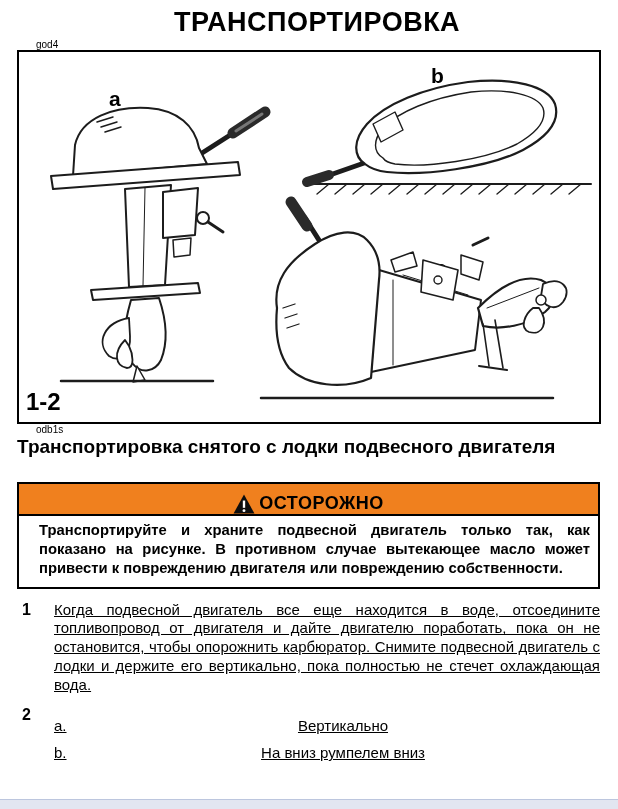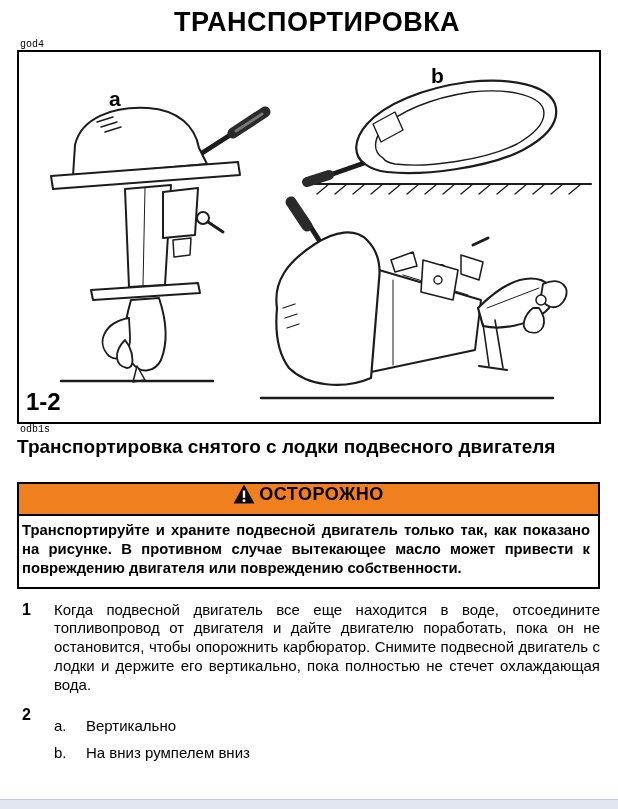--- a/index.html
+++ b/index.html
@@ -14,22 +14,21 @@
   .page-title {
     text-align:center;
     font-size:27px;
     font-weight:bold;
     letter-spacing:.5px;
     margin:7px 0 1px 16px;
   }
   .fig-code {
     font-size:10px;
     line-height:11px;
-    margin-left:20px;
-    font-family:Liberation Mono, monospace;
+    margin-left:36px;
   }
   .figure-box {
     position:relative;
     margin-left:17px;
     width:580px;
     height:370px;
     border:2px solid #000;
     background:#fff;
     box-sizing:content-box;
   }
@@ -58,58 +57,59 @@
     font-weight:bold;
     margin:1px 0 24px 17px;
     line-height:1.15;
   }
   .warning-box {
     margin:0 18px 0 17px;
     border:2px solid #000;
   }
   .warning-header {
     display:flex;
-    align-items:flex-start;
+    align-items:flex-end;
     justify-content:center;
     gap:4px;
     height:30px;
     border-bottom:2px solid #000;
     font-size:18px;
     font-weight:bold;
     letter-spacing:.5px;
   }
   .warn-icon { width:22px; height:20px; display:inline-block; }
   .warn-icon svg { display:block; }
   .warning-body {
-    padding:5px 8px 8px 3px;
+    padding:5px 8px 8px 20px;
     font-size:14.8px;
     font-weight:bold;
     line-height:1.3;
     text-align:justify;
   }
   .steps { margin:12px 18px 0 17px; }
   .step { display:flex; margin-bottom:11px; }
   .step-num {
     width:37px;
     flex:0 0 37px;
     font-size:16px;
     font-weight:bold;
     padding-left:5px;
     box-sizing:border-box;
   }
   .step-text {
     flex:1;
     font-size:15px;
     line-height:1.26;
     text-align:justify;
+    text-decoration:underline;
   }
   .sublist { margin-top:11px; }
   .subitem { display:flex; margin-bottom:9px; font-size:15px; line-height:1.2; }
   .sub-letter { flex:0 0 32px; }
-  .sub-text { flex:1; text-align:left; }
+  .sub-text { flex:1; text-align:center; }
   .bottom-strip {
     position:absolute;
     left:0; bottom:0;
     width:100%;
     height:9px;
   }
   svg.lineart { overflow:visible; }
 </style>
 </head>
 <body>

